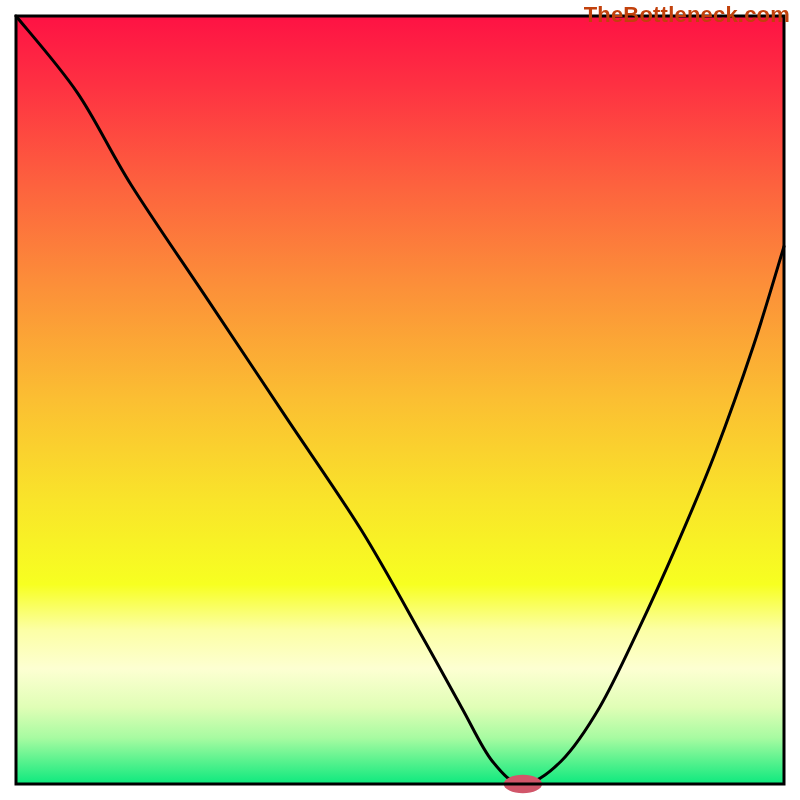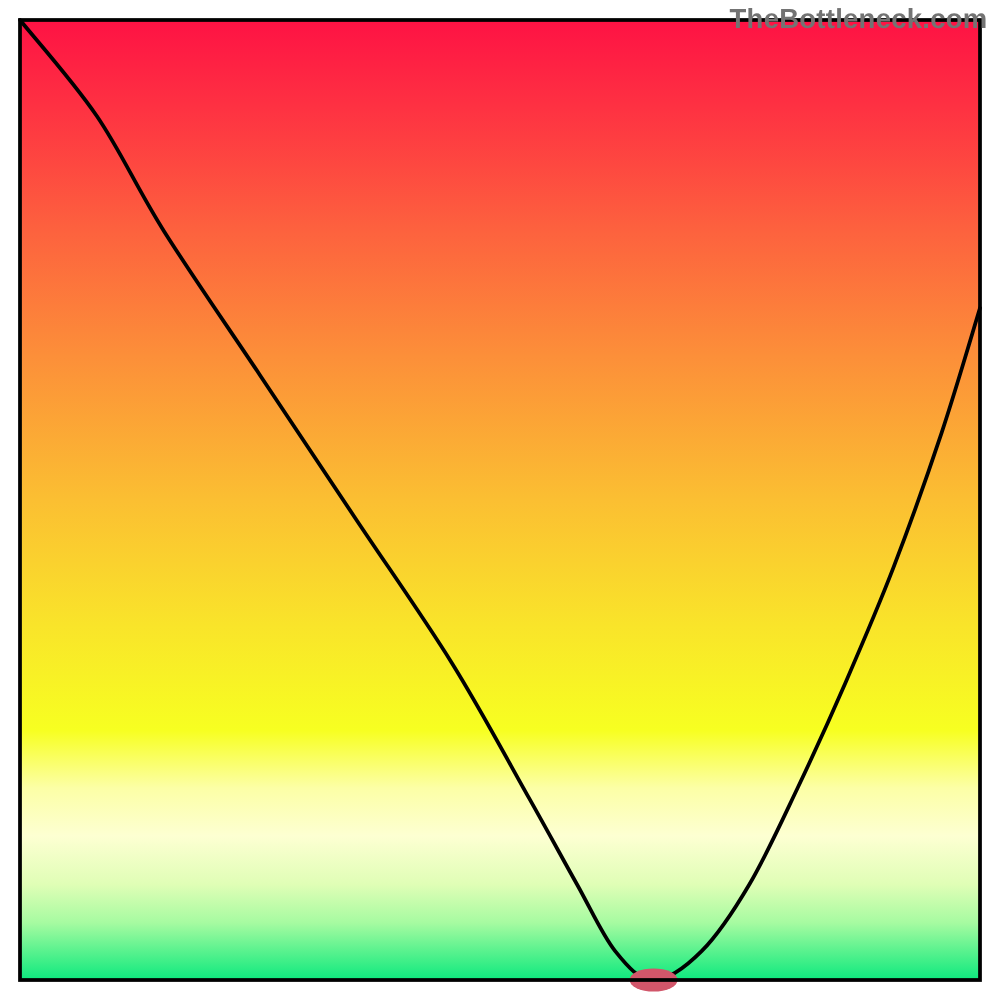--- a/index.html
+++ b/index.html
@@ -20,21 +20,21 @@
     display: block;
     width: 800px;
     height: 800px;
   }
   .watermark {
     position: absolute;
     top: 2px;
     right: 10px;
     font-size: 22px;
     font-weight: 600;
-    color: #737373;
+    color: #c2410c;
     letter-spacing: 0.2px;
     user-select: none;
     pointer-events: none;
   }
 </style>
 </head>
 <body>
 
 <div class="chart-wrap">
 

